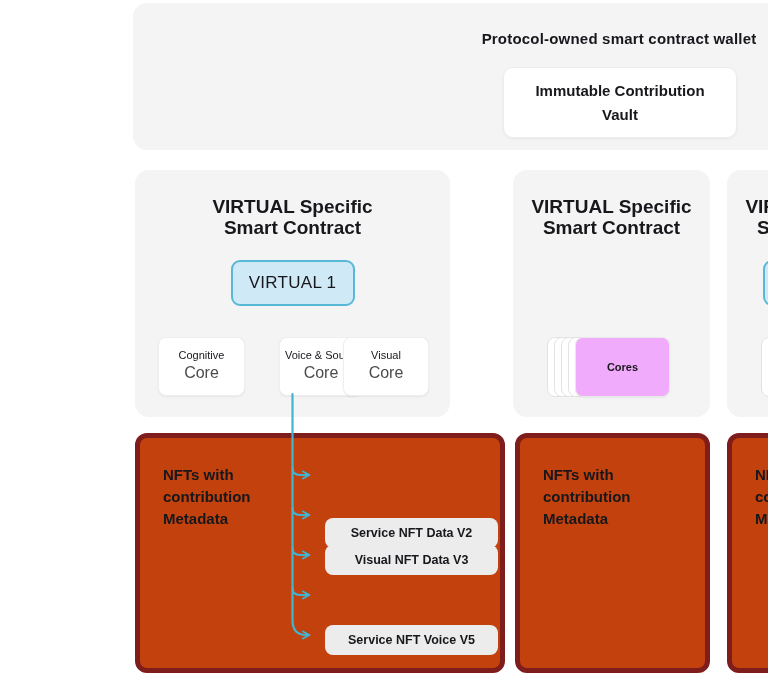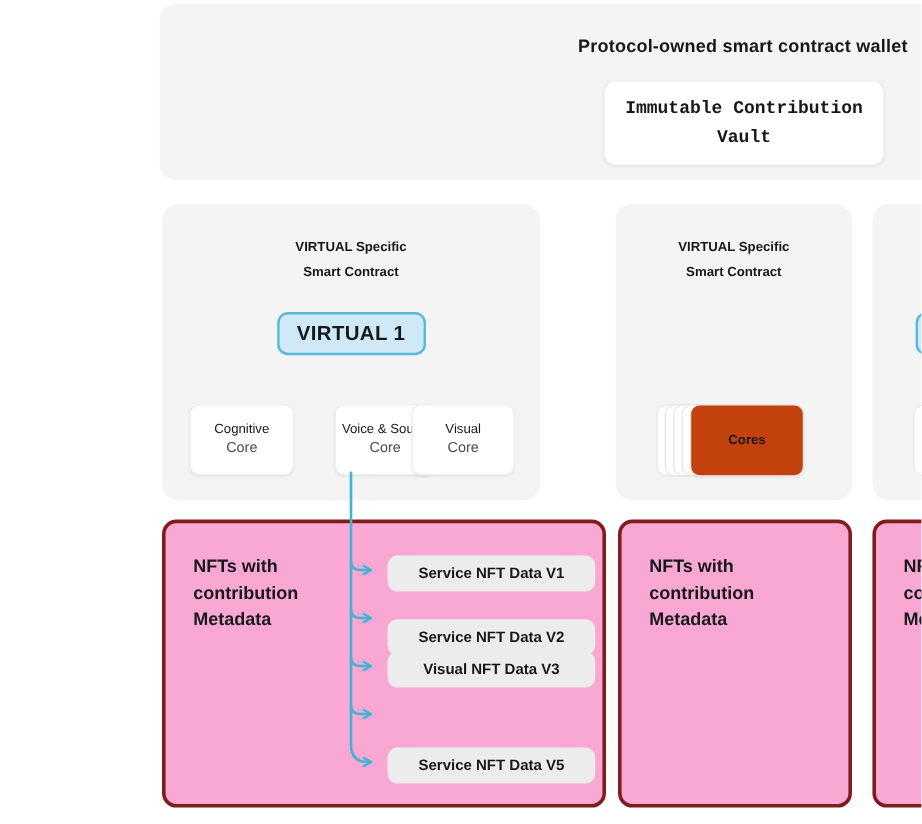--- a/index.html
+++ b/index.html
@@ -6,53 +6,53 @@
   #stage{position:relative;width:768px;height:687px;overflow:hidden;background:#ffffff;
          font-family:"Liberation Sans",sans-serif;color:#17171c;}
   
   .band{position:absolute;left:133px;top:3px;width:902px;height:147px;
         background:#f4f4f5;border-radius:14px;}
   .band-title{position:absolute;left:236px;top:27px;width:500px;text-align:center;
               font-size:15px;font-weight:bold;letter-spacing:.2px;}
   .vault{position:absolute;left:370px;top:64px;width:232px;height:69px;background:#fff;
          border:1px solid #ededed;border-radius:10px;box-shadow:0 1px 3px rgba(0,0,0,.05);
          display:flex;align-items:center;justify-content:center;}
-  .vault-label{width:200px;text-align:center;font-size:15px;font-weight:bold;line-height:1.55;font-family:Liberation Mono, monospace;}
+  .vault-label{width:200px;text-align:center;font-size:15px;font-weight:bold;line-height:1.55;}
   
   .col-panel{position:absolute;top:170px;height:247px;background:#f4f4f5;border-radius:14px;}
   .p1{left:135px;width:315px;}
   .p2{left:513px;width:197px;}
   .p3{left:727px;width:197px;}
-  .col-heading{margin-top:26px;text-align:center;font-size:11px;font-weight:bold;line-height:21px;}
+  .col-heading{margin-top:26px;text-align:center;font-size:19px;font-weight:bold;line-height:21px;}
   .token{position:absolute;top:90px;left:50%;transform:translateX(-50%);
-         min-width:124px;height:36px;padding:0 14px;box-sizing:border-box;
+         min-width:124px;height:46px;padding:0 14px;box-sizing:border-box;
          background:#cfeaf6;border:2px solid #58b8d8;border-radius:9px;
          display:flex;align-items:center;justify-content:center;
-         font-size:17px;font-weight:bold;letter-spacing:.3px;}
+         font-size:17px;font-weight:normal;letter-spacing:.3px;}
   .p3 .token{min-width:126px;}
   .core-box{position:absolute;top:167px;height:57px;background:#fff;border:1px solid #eeeeee;
             border-radius:8px;box-shadow:0 1px 2px rgba(0,0,0,.06);
             display:flex;flex-direction:column;align-items:center;justify-content:center;text-align:center;}
   .core-name{font-size:11px;font-weight:normal;line-height:1.25;}
-  .core-type{font-size:12px;font-weight:normal;color:#4b4b4b;line-height:1.3;}
+  .core-type{font-size:16px;font-weight:normal;color:#4b4b4b;line-height:1.3;}
   .c1{left:23px;width:85px;}
   .c2{left:117px;width:82px;margin-left:27px;}
   .c3{left:208px;width:84px;}
   
   .stack{position:absolute;left:34px;top:167px;width:121px;height:58px;}
   .stack .ghost{position:absolute;top:0;width:93px;height:58px;background:#fff;
                 border:1px solid #e3e3e3;border-radius:8px;}
   .g1{left:0;} .g2{left:7px;} .g3{left:14px;} .g4{left:21px;}
-  .stack .front{position:absolute;left:28px;top:0;width:93px;height:58px;background:#c2410c;
+  .stack .front{position:absolute;left:28px;top:0;width:93px;height:58px;background:#f0abfc;
                 border:1px solid #e9e9e9;border-radius:8px;box-shadow:0 1px 2px rgba(0,0,0,.06);
                 display:flex;align-items:center;justify-content:center;
                 font-size:11px;font-weight:bold;}
   
-  .nft-panel{position:absolute;top:433px;height:240px;background:#f9a8d4;
-             border:3px solid #7f1d1d;border-radius:12px;box-sizing:border-box;padding-left:12px;}
+  .nft-panel{position:absolute;top:433px;height:240px;background:#c2410c;
+             border:5px solid #7f1d1d;border-radius:12px;box-sizing:border-box;padding-left:12px;}
   .n1{left:135px;width:370px;}
   .n2{left:515px;width:195px;}
   .n3{left:727px;width:195px;}
   .nft-label{position:absolute;left:23px;top:26px;width:118px;
              font-size:15px;font-weight:bold;line-height:1.45;}
   .pill{position:absolute;left:185px;width:173px;height:30px;background:#ececec;
         border-radius:8px;display:flex;align-items:center;justify-content:center;
         font-size:12.5px;font-weight:bold;}
   .s1{top:27px;} .s2{top:80px;} .s3{top:107px;} .s4{top:147px;} .s5{top:187px;}
   
@@ -111,24 +111,23 @@
     </div>
     <div class="token"></div>
     <div class="stack">
       <div class="ghost g1"></div>
 
     </div>
   </div>
 
   <div class="nft-panel n1">
     <div class="nft-label">NFTs with contribution Metadata</div>
-    <div class="pill s1">Service NFT Data V1</div>
     <div class="pill s2">Service NFT Data V2</div>
     <div class="pill s3">Visual NFT Data V3</div>
-    <div class="pill s5">Service NFT Data V5</div>
+    <div class="pill s5">Service NFT Voice V5</div>
   </div>
 
   <div class="nft-panel n2">
     <div class="nft-label">NFTs with contribution Metadata</div>
   </div>
 
   <div class="nft-panel n3">
     <div class="nft-label">NFTs with contribution Metadata</div>
   </div>
 

